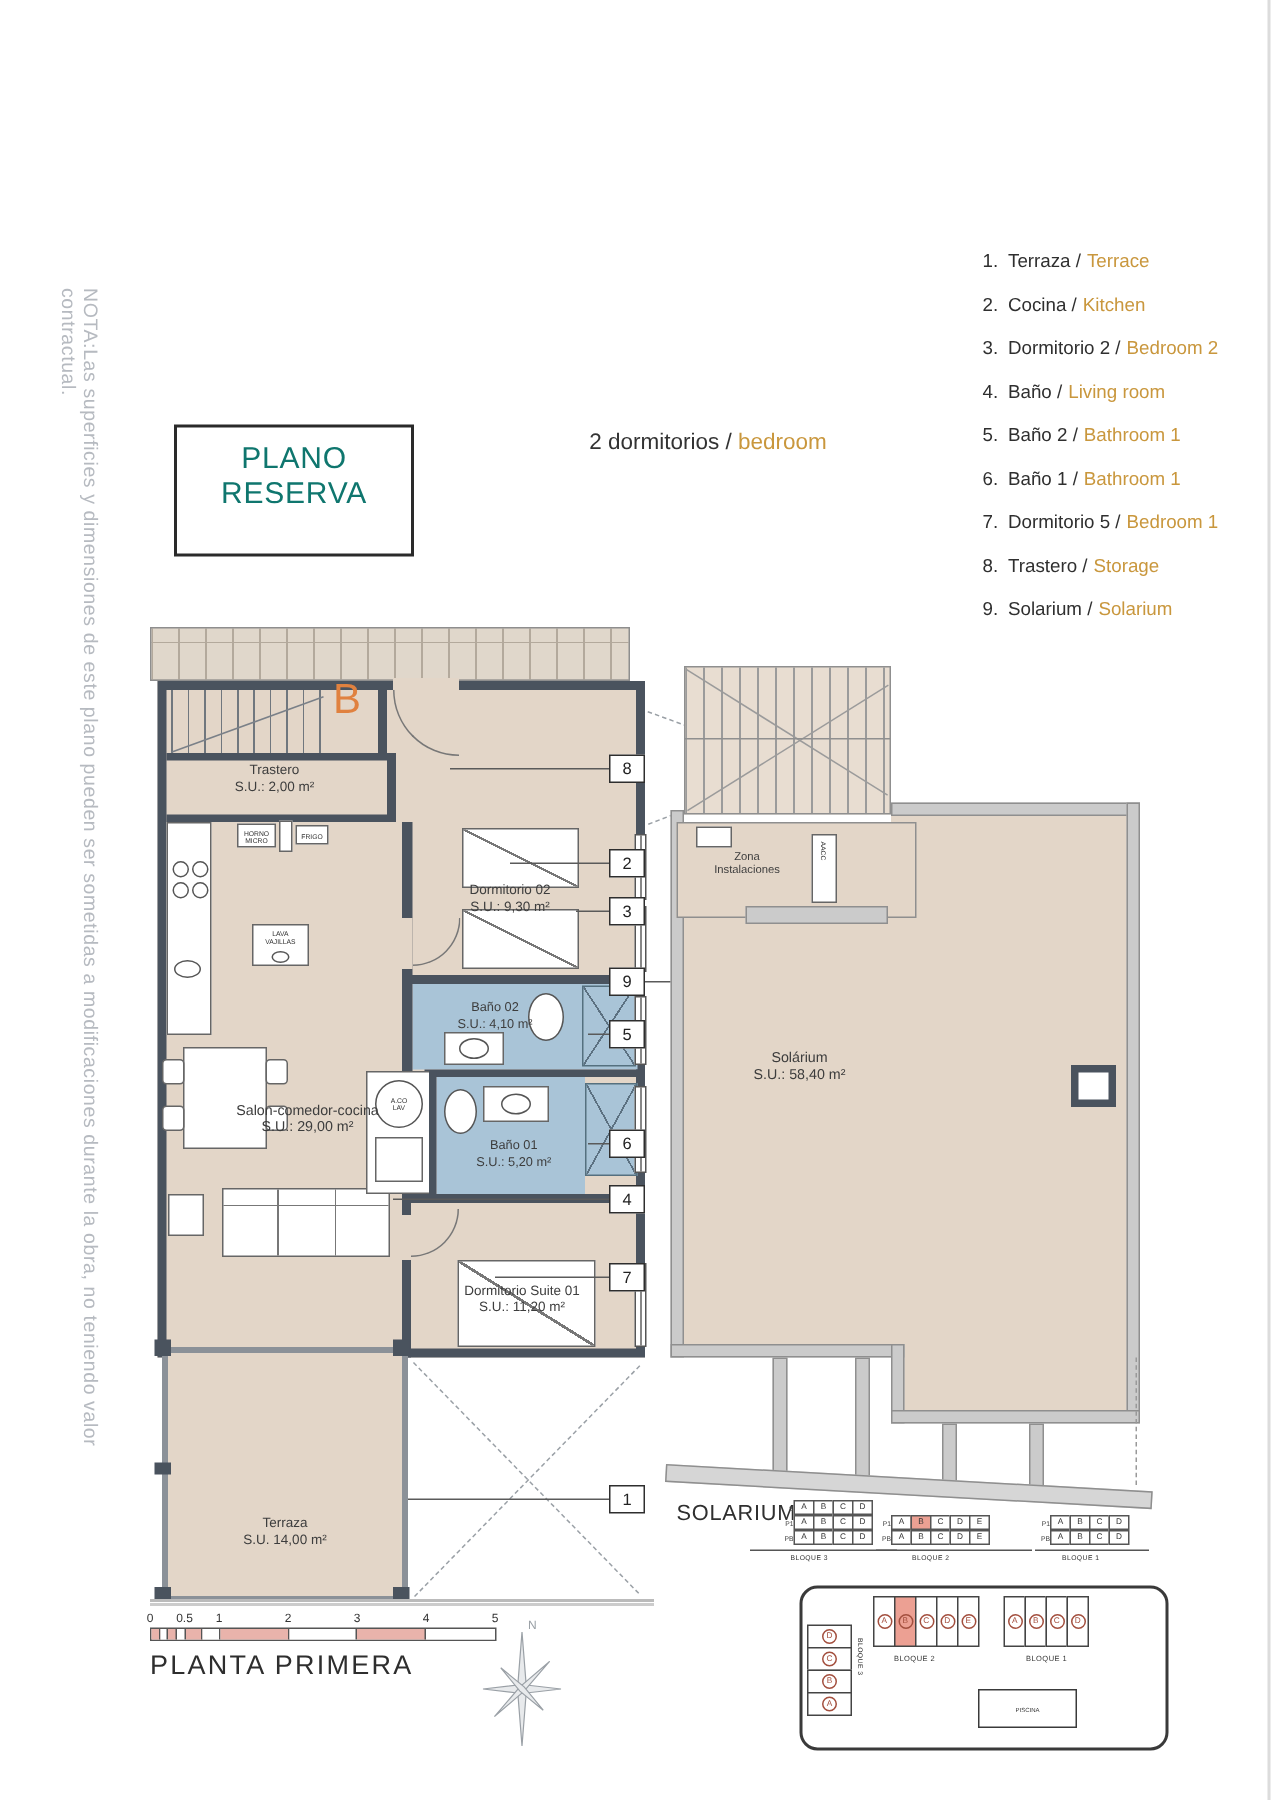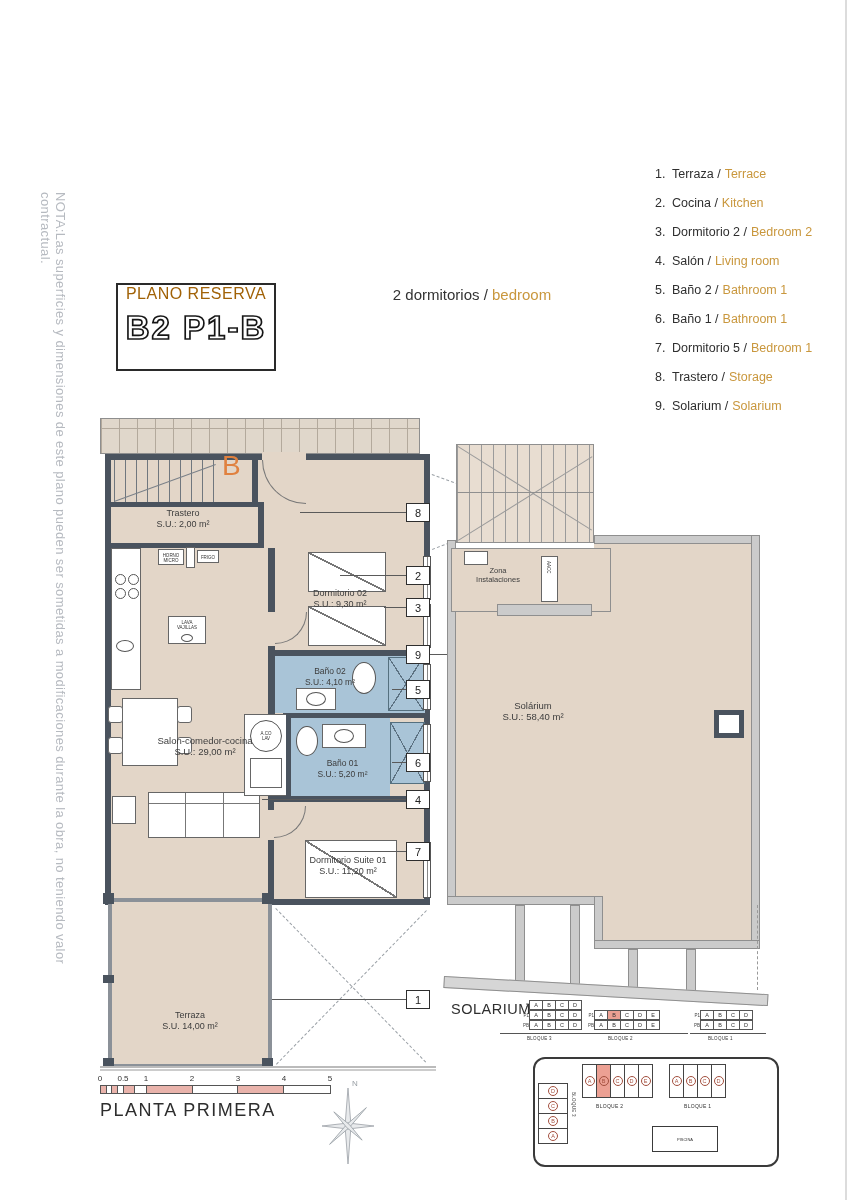--- a/index.html
+++ b/index.html
@@ -27,21 +27,21 @@
   .bath{position:absolute;background:#a9c4d7}
   .diagx{background-image:
      linear-gradient(to top right,transparent 49%,#5c7181 49%,#5c7181 51%,transparent 51%),
      linear-gradient(to bottom right,transparent 49%,#5c7181 49%,#5c7181 51%,transparent 51%)}
   .diag1{background-image:linear-gradient(to top right,transparent 49%,#777 49%,#777 51%,transparent 51%)}
   
   .note-vertical{position:absolute;left:38px;top:192px;height:840px;writing-mode:vertical-rl;
      font-size:13px;letter-spacing:.4px;color:#b6bac0}
   .title-box{position:absolute;left:116px;top:283px;width:160px;height:88px;border:2px solid #2a2a2a;
      text-align:center;background:#fff}
-  .title-line1{margin-top:0;font-size:16px;letter-spacing:.5px;color:#a16207}
+  .title-line1{margin-top:10px;font-size:20px;letter-spacing:.5px;color:#0f766e}
   .title-line2{margin-top:6px;font-size:33px;font-weight:bold;letter-spacing:2px;color:#fff;
      -webkit-text-stroke:1.7px #161616}
   .housing{position:absolute;left:352px;top:198px;font-size:17px;color:#333;line-height:22px}
   .bedrooms{position:absolute;left:352px;top:286px;width:240px;text-align:center;font-size:15px;color:#333}
   .bedrooms .en{color:#c9973d}
   .legend{position:absolute;left:655px;top:168px;width:170px}
   .legend-item{display:flex;font-size:12.5px;line-height:13px;margin-bottom:16px;color:#2f2f2f}
   .lg-num{width:17px}
   .lg-en{color:#c9973d;margin-left:4px}
   
@@ -89,21 +89,20 @@
 </style>
 </head>
 <body>
 
 <div class="page">
 
   <div class="note-vertical">NOTA:Las superficies y dimensiones de este plano pueden ser sometidas a modificaciones durante la obra, no teniendo valor contractual.</div>
 
   <div class="title-box">
     <div class="title-line1">PLANO RESERVA</div>
-    <div class="title-line2">B2 P1-B</div>
   </div>
 
   <div class="bedrooms">
     <span>2 dormitorios /</span>
     <span class="en">bedroom</span>
   </div>
 
   <div class="legend">
       <div class="legend-item">
         <span class="lg-num">1.</span>
@@ -115,21 +114,21 @@
         <span class="lg-es">Cocina /</span>
         <span class="lg-en">Kitchen</span>
       </div>
       <div class="legend-item">
         <span class="lg-num">3.</span>
         <span class="lg-es">Dormitorio 2 /</span>
         <span class="lg-en">Bedroom 2</span>
       </div>
       <div class="legend-item">
         <span class="lg-num">4.</span>
-        <span class="lg-es">Salón /</span>
+        <span class="lg-es">Baño /</span>
         <span class="lg-en">Living room</span>
       </div>
       <div class="legend-item">
         <span class="lg-num">5.</span>
         <span class="lg-es">Baño 2 /</span>
         <span class="lg-en">Bathroom 1</span>
       </div>
       <div class="legend-item">
         <span class="lg-num">6.</span>
         <span class="lg-es">Baño 1 /</span>

